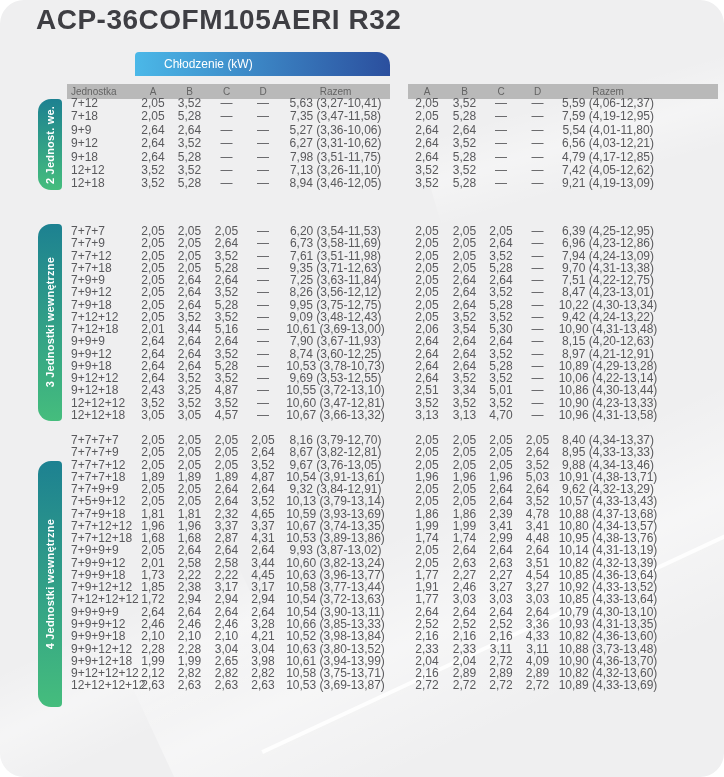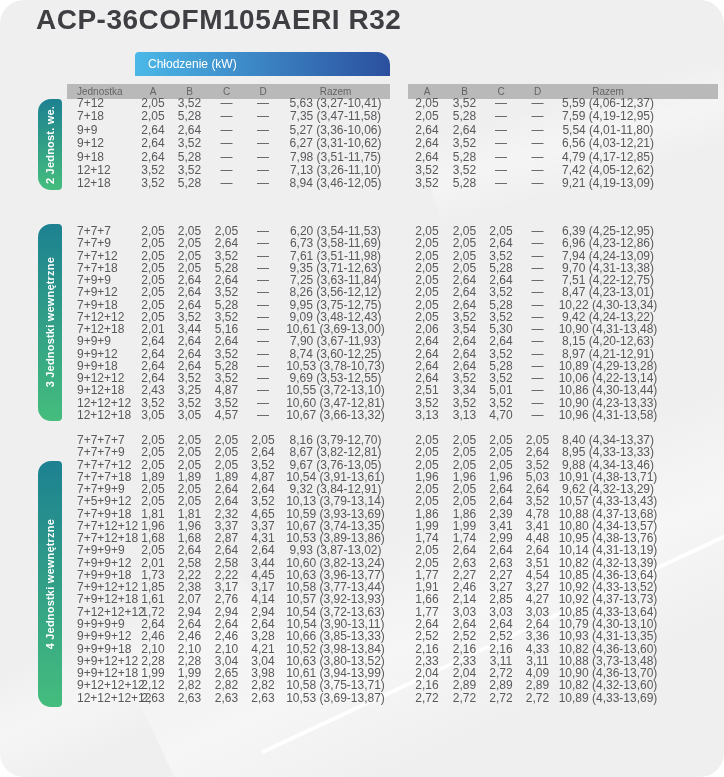--- a/index.html
+++ b/index.html
@@ -13,41 +13,41 @@
   .streak-2{width:900px;height:4px;left:220px;top:560px;transform:rotate(-25deg);background:rgba(255,255,255,0.85);}
   .streak-3{width:500px;height:90px;left:420px;top:70px;transform:rotate(-16deg);
     background:linear-gradient(180deg,rgba(255,255,255,0) 0%,rgba(255,255,255,0.35) 50%,rgba(255,255,255,0) 100%);}
   .streak-4{width:400px;height:120px;left:-120px;top:640px;transform:rotate(-25deg);
     background:linear-gradient(180deg,rgba(255,255,255,0) 0%,rgba(255,255,255,0.4) 50%,rgba(255,255,255,0) 100%);}
 
   .page-title{position:absolute;left:36px;top:4px;font-size:28px;font-weight:600;
     color:#3e3e43;letter-spacing:0.5px;}
 
   .pill{position:absolute;top:52px;height:24px;width:255px;border-radius:4px 13px 0 0;
-    color:#ffffff;font-size:12px;line-height:24px;padding-left:13px;box-sizing:border-box;}
+    color:#ffffff;font-size:12px;line-height:24px;padding-left:29px;box-sizing:border-box;}
   .pill-cool{left:135px;}
   .pill-heat{left:410px;}
 
   .hdr-bar{position:absolute;top:84px;height:15px;background:#b9b9b9;}
   .hdr-bar-cool{left:67px;width:323px;}
   .hdr-bar-heat{left:408px;width:310px;}
 
   .grid-row{display:grid;grid-template-columns:68px 36px 37px 37px 36px 109px 18px 38px 37px 36px 37px 104px;}
   .header-row{position:absolute;left:67px;top:84px;height:15px;font-size:10px;color:#646464;}
   .header-row .cell{line-height:15px;}
 
   .section{position:absolute;left:67px;color:#59595c;font-size:12px;}
   .sec-0{top:97px;}
   .sec-1{top:225px;}
   .sec-2{top:434px;}
   .sec-0 .trow .cell{line-height:13.4px;height:13.4px;}
   .sec-1 .trow .cell, .sec-2 .trow .cell{line-height:12.27px;height:12.27px;}
 
   .cell{text-align:center;white-space:nowrap;overflow:visible;}
-  .cell.unit{text-align:left;padding-left:10px;}
+  .cell.unit{text-align:left;padding-left:4px;}
 
   .sidebar{position:absolute;left:38px;width:24px;border-radius:13px 4px 4px 13px;
     display:flex;align-items:center;justify-content:center;}
   .sidebar-0{top:99px;height:91px;}
   .sidebar-1{top:224px;height:197px;}
   .sidebar-2{top:461px;height:246px;}
   .sidebar span{writing-mode:vertical-rl;transform:rotate(180deg);color:#ffffff;
     font-size:11px;font-weight:700;letter-spacing:0.2px;white-space:nowrap;}
 </style>
 </head>
@@ -594,34 +594,20 @@
         <div class="cell">3,17</div>
         <div class="cell">10,58 (3,77-13,44)</div>
         <div class="cell"></div>
         <div class="cell">1,91</div>
         <div class="cell">2,46</div>
         <div class="cell">3,27</div>
         <div class="cell">3,27</div>
         <div class="cell">10,92 (4,33-13,52)</div>
       </div>
       <div class="grid-row trow">
-        <div class="cell unit">7+9+12+18</div>
-        <div class="cell">1,61</div>
-        <div class="cell">2,07</div>
-        <div class="cell">2,76</div>
-        <div class="cell">4,14</div>
-        <div class="cell">10,57 (3,92-13,93)</div>
-        <div class="cell"></div>
-        <div class="cell">1,66</div>
-        <div class="cell">2,14</div>
-        <div class="cell">2,85</div>
-        <div class="cell">4,27</div>
-        <div class="cell">10,92 (4,37-13,73)</div>
-      </div>
-      <div class="grid-row trow">
         <div class="cell unit">7+12+12+12</div>
         <div class="cell">1,72</div>
         <div class="cell">2,94</div>
         <div class="cell">2,94</div>
         <div class="cell">2,94</div>
         <div class="cell">10,54 (3,72-13,63)</div>
         <div class="cell"></div>
         <div class="cell">1,77</div>
         <div class="cell">3,03</div>
         <div class="cell">3,03</div>

